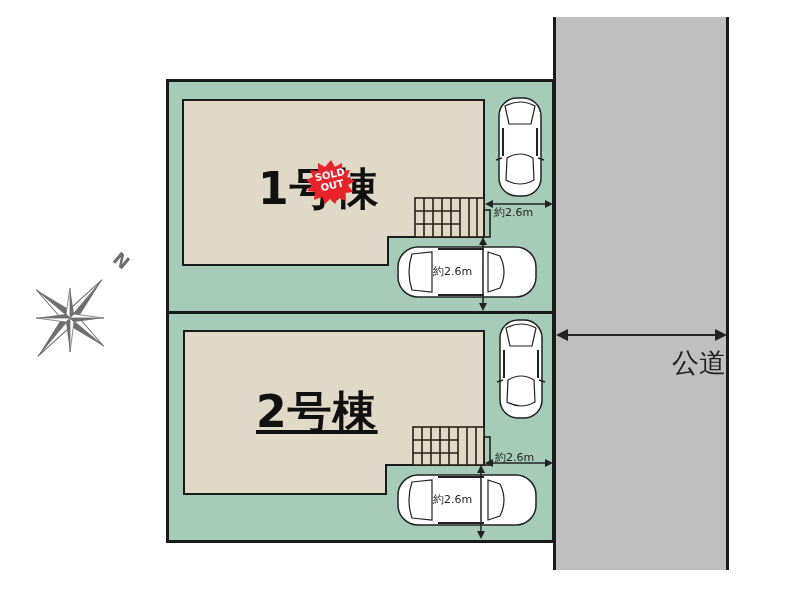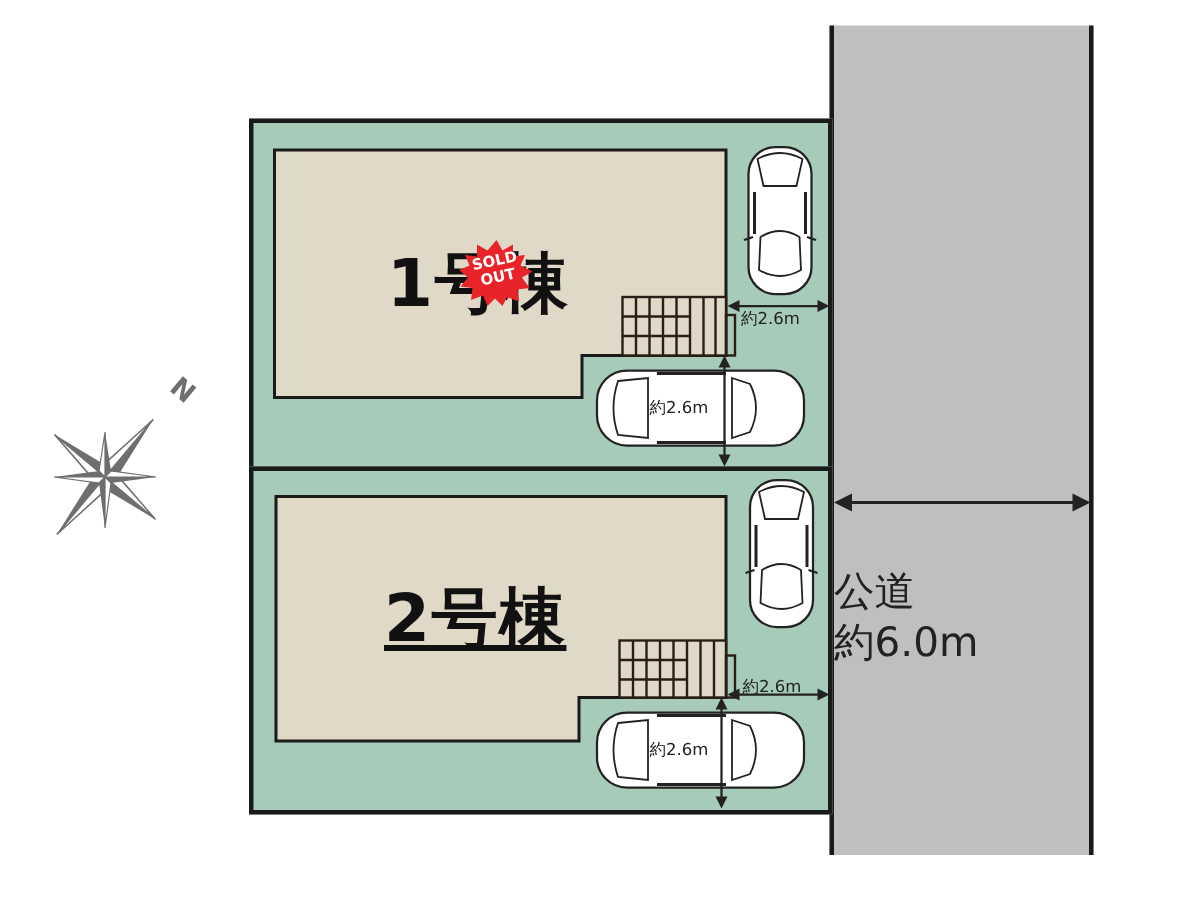--- a/index.html
+++ b/index.html
@@ -1,37 +1,36 @@
 <!DOCTYPE html>
 <html><head>
 <meta charset="utf-8">
 <style>
   html,body{margin:0;padding:0;background:#ffffff;}
   body{width:800px;height:598px;position:relative;overflow:hidden;font-family:"DejaVu Sans","Liberation Sans",sans-serif;}
   .abs{position:absolute;}
   .road{left:553px;top:17px;width:176px;height:553px;background:#bfbfbf;border-left:3px solid #1a1a1a;border-right:3px solid #1a1a1a;box-sizing:border-box;}
   .lot{left:166px;width:389px;background:#a6cbb8;border:3px solid #1a1a1a;box-sizing:border-box;}
   .label-big{font-size:44px;font-weight:bold;color:#111;letter-spacing:1px;white-space:nowrap;}
-  .road-label{color:#222;font-size:27px;text-align:left;line-height:34px;margin-top:32px;}
+  .road-label{color:#222;font-size:27px;text-align:right;line-height:34px;}
   .dim{font-size:11px;color:#222;white-space:nowrap;}
   .car-dim{font-size:11px;color:#222;white-space:nowrap;}
   svg{position:absolute;overflow:visible;}
 </style>
 </head>
 <body>
 
 <div class="abs road"></div>
 <svg style="left:0;top:0;width:800px;height:598px;pointer-events:none;">
   <line x1="560" y1="335" x2="724" y2="335" stroke="#222" stroke-width="2"></line>
   <polygon points="556,335 568,329 568,341" fill="#222"></polygon>
   <polygon points="727,335 715,329 715,341" fill="#222"></polygon>
 </svg>
 <div class="abs road-label" style="left:556px;top:346px;width:170px;">
   <div>公道</div>
-  <div>約6.0m</div>
 </div>
 
 <div class="abs lot" style="top:79px;height:235px;"></div>
 
 <div class="abs lot" style="top:311px;height:232px;"></div>
 
 <svg style="left:0;top:0;width:800px;height:598px;">
   <polygon points="183,100 484,100 484,237 388,237 388,265 183,265" fill="#e1d9c8" stroke="#1a1a1a" stroke-width="2"></polygon>
 
   <g stroke="#2a1d16" stroke-width="1.6" fill="#e1d9c8">

